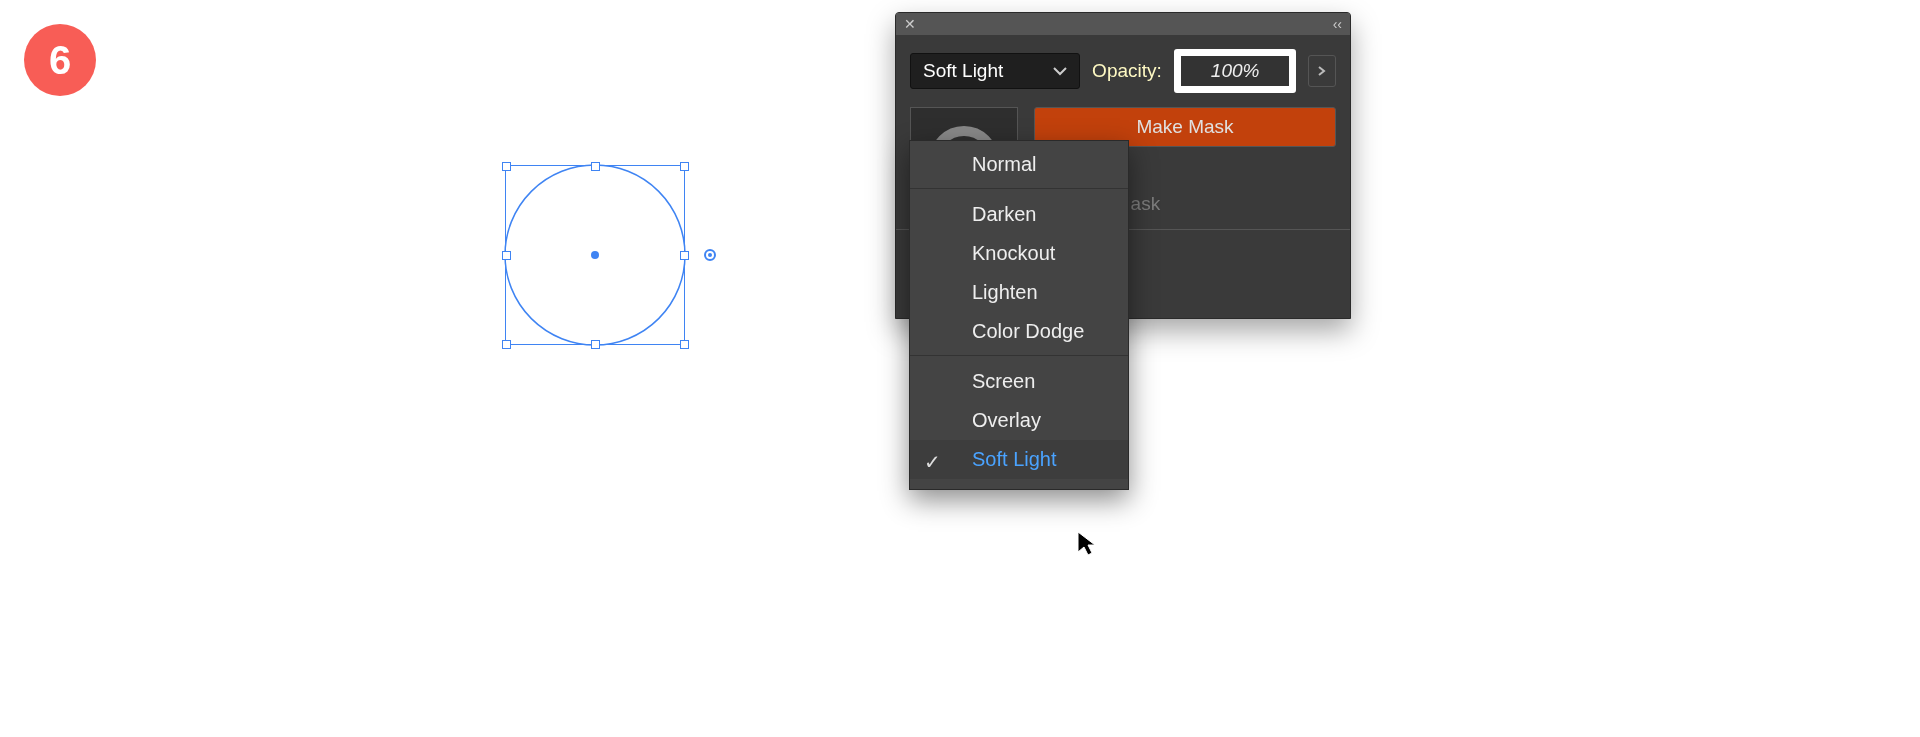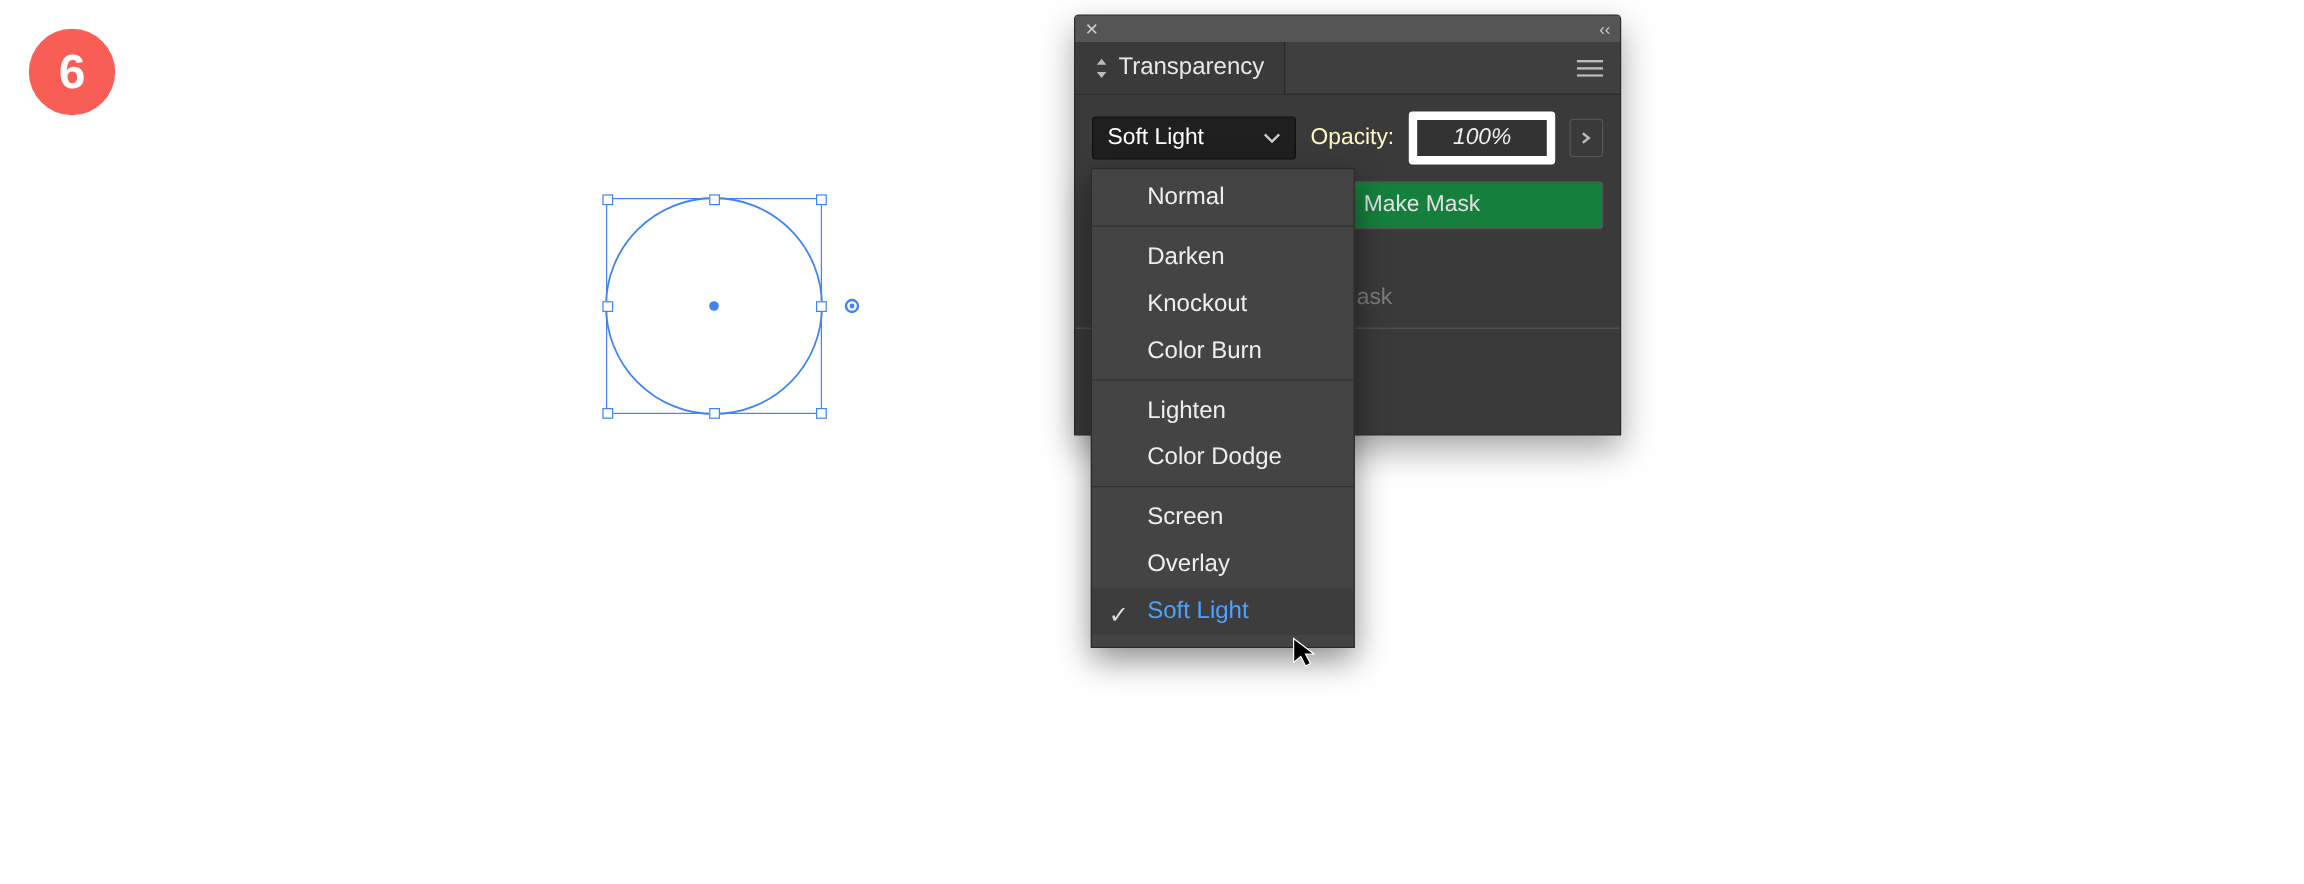--- a/index.html
+++ b/index.html
@@ -162,21 +162,21 @@
   }
   .mask-row { display:flex; align-items:flex-start; gap:16px; }
   .mask-thumb {
     width:108px; height:108px;
     border:1px solid #555;
     background:#2e2e2e;
     display:flex;align-items:center;justify-content:center;
   }
   .mask-side { display:flex;flex-direction:column;gap:12px; flex:1; }
   .make-mask-btn{
-    background:#15803d;
+    background:#c2410c;
     border:1px solid #555;
     border-radius:3px;
     color:#e0e0e0;
     font-size:19px;
     padding:8px 0;
     text-align:center;
   }
   .chk-line{display:flex;align-items:center;gap:10px;color:#7c7c7c;font-size:19px;}
   .chk{width:18px;height:18px;border:1px solid #555;border-radius:2px;}
   .divider{height:1px;background:#555;margin:14px -14px;}
@@ -189,21 +189,21 @@
     top:140px;
     width:220px;
     background:#444;
     border:1px solid #2a2a2a;
     box-shadow:0 10px 26px rgba(0,0,0,0.45);
     color:#eee;
     font-size:20px;
     padding:4px 0 10px 0;
   }
   .dd-item{
-    padding:8px 18px 8px 46px;
+    padding:8px 18px 8px 62px;
     position:relative;
     cursor:default;
   }
   .dd-item.group-end{ border-bottom:1px solid #333; padding-bottom:12px; margin-bottom:6px;}
   .dd-item.selected{ color:#4aa3ff; background:#3d3d3d;}
   .dd-item .check{
     position:absolute; left:14px; top:10px; color:#ddd;
   }
   .cursor{
     position:absolute;
@@ -244,39 +244,20 @@
     <div class="handle br"></div>
     <div class="center-dot"></div>
   </div>
   <div class="obj-origin" id="objOrigin" style="left: 549px; top: 89px;"></div>
 </div>
 
 <div class="panel">
   <div class="panel-topbar">
     <span>✕</span>
     <span>‹‹</span>
-  </div>
-  <div class="panel-tabs">
-    <div class="panel-tab">
-      <span class="up-down-icon">
-        <svg width="12" height="18" viewBox="0 0 12 18">
-            <path d="M6 1 L10 6 L2 6 Z M6 17 L2 12 L10 12 Z" fill="#bbb"></path>
-          </svg>
-      </span>
-      <span>Transparency</span>
-    </div>
-    <div class="panel-menu-btn">
-      <span class="hamburger">
-        <svg width="22" height="14" viewBox="0 0 22 14">
-            <rect width="22" height="2" fill="#bbb"></rect>
-            <rect y="6" width="22" height="2" fill="#bbb"></rect>
-            <rect y="12" width="22" height="2" fill="#bbb"></rect>
-          </svg>
-      </span>
-    </div>
   </div>
   <div class="panel-body">
     <div class="row">
       <div class="blend-select">
         <span>Soft Light</span>
         <span class="chevron">
           <svg width="14" height="10" viewBox="0 0 14 10">
               <path d="M1 2 L7 8 L13 2" stroke="#ccc" stroke-width="2" fill="none"></path>
             </svg>
         </span>
@@ -312,21 +293,20 @@
     <div class="divider"></div>
     <div class="kg-line"><span>Knockout Group</span></div>
     <div class="kg-line"><span>ne Knockout Shape</span></div>
   </div>
 </div>
 
 <div class="dropdown" id="dropdown">
     <div class="dd-item group-end"><span>Normal</span></div>
     <div class="dd-item"><span>Darken</span></div>
     <div class="dd-item"><span>Knockout</span></div>
-    <div class="dd-item group-end"><span>Color Burn</span></div>
     <div class="dd-item"><span>Lighten</span></div>
     <div class="dd-item group-end"><span>Color Dodge</span></div>
     <div class="dd-item"><span>Screen</span></div>
     <div class="dd-item"><span>Overlay</span></div>
     <div class="dd-item selected"><span class="check">✓</span><span>Soft Light</span></div>
   </div>
 
 <div class="cursor" style="left:1076px; top:530px;">
   <svg width="22" height="26" viewBox="0 0 22 26">
       <path d="M2 2 L2 22 L8 17 L12 25 L16 23 L12 15 L19 15 Z" fill="#000" stroke="#fff" stroke-width="1"></path>

